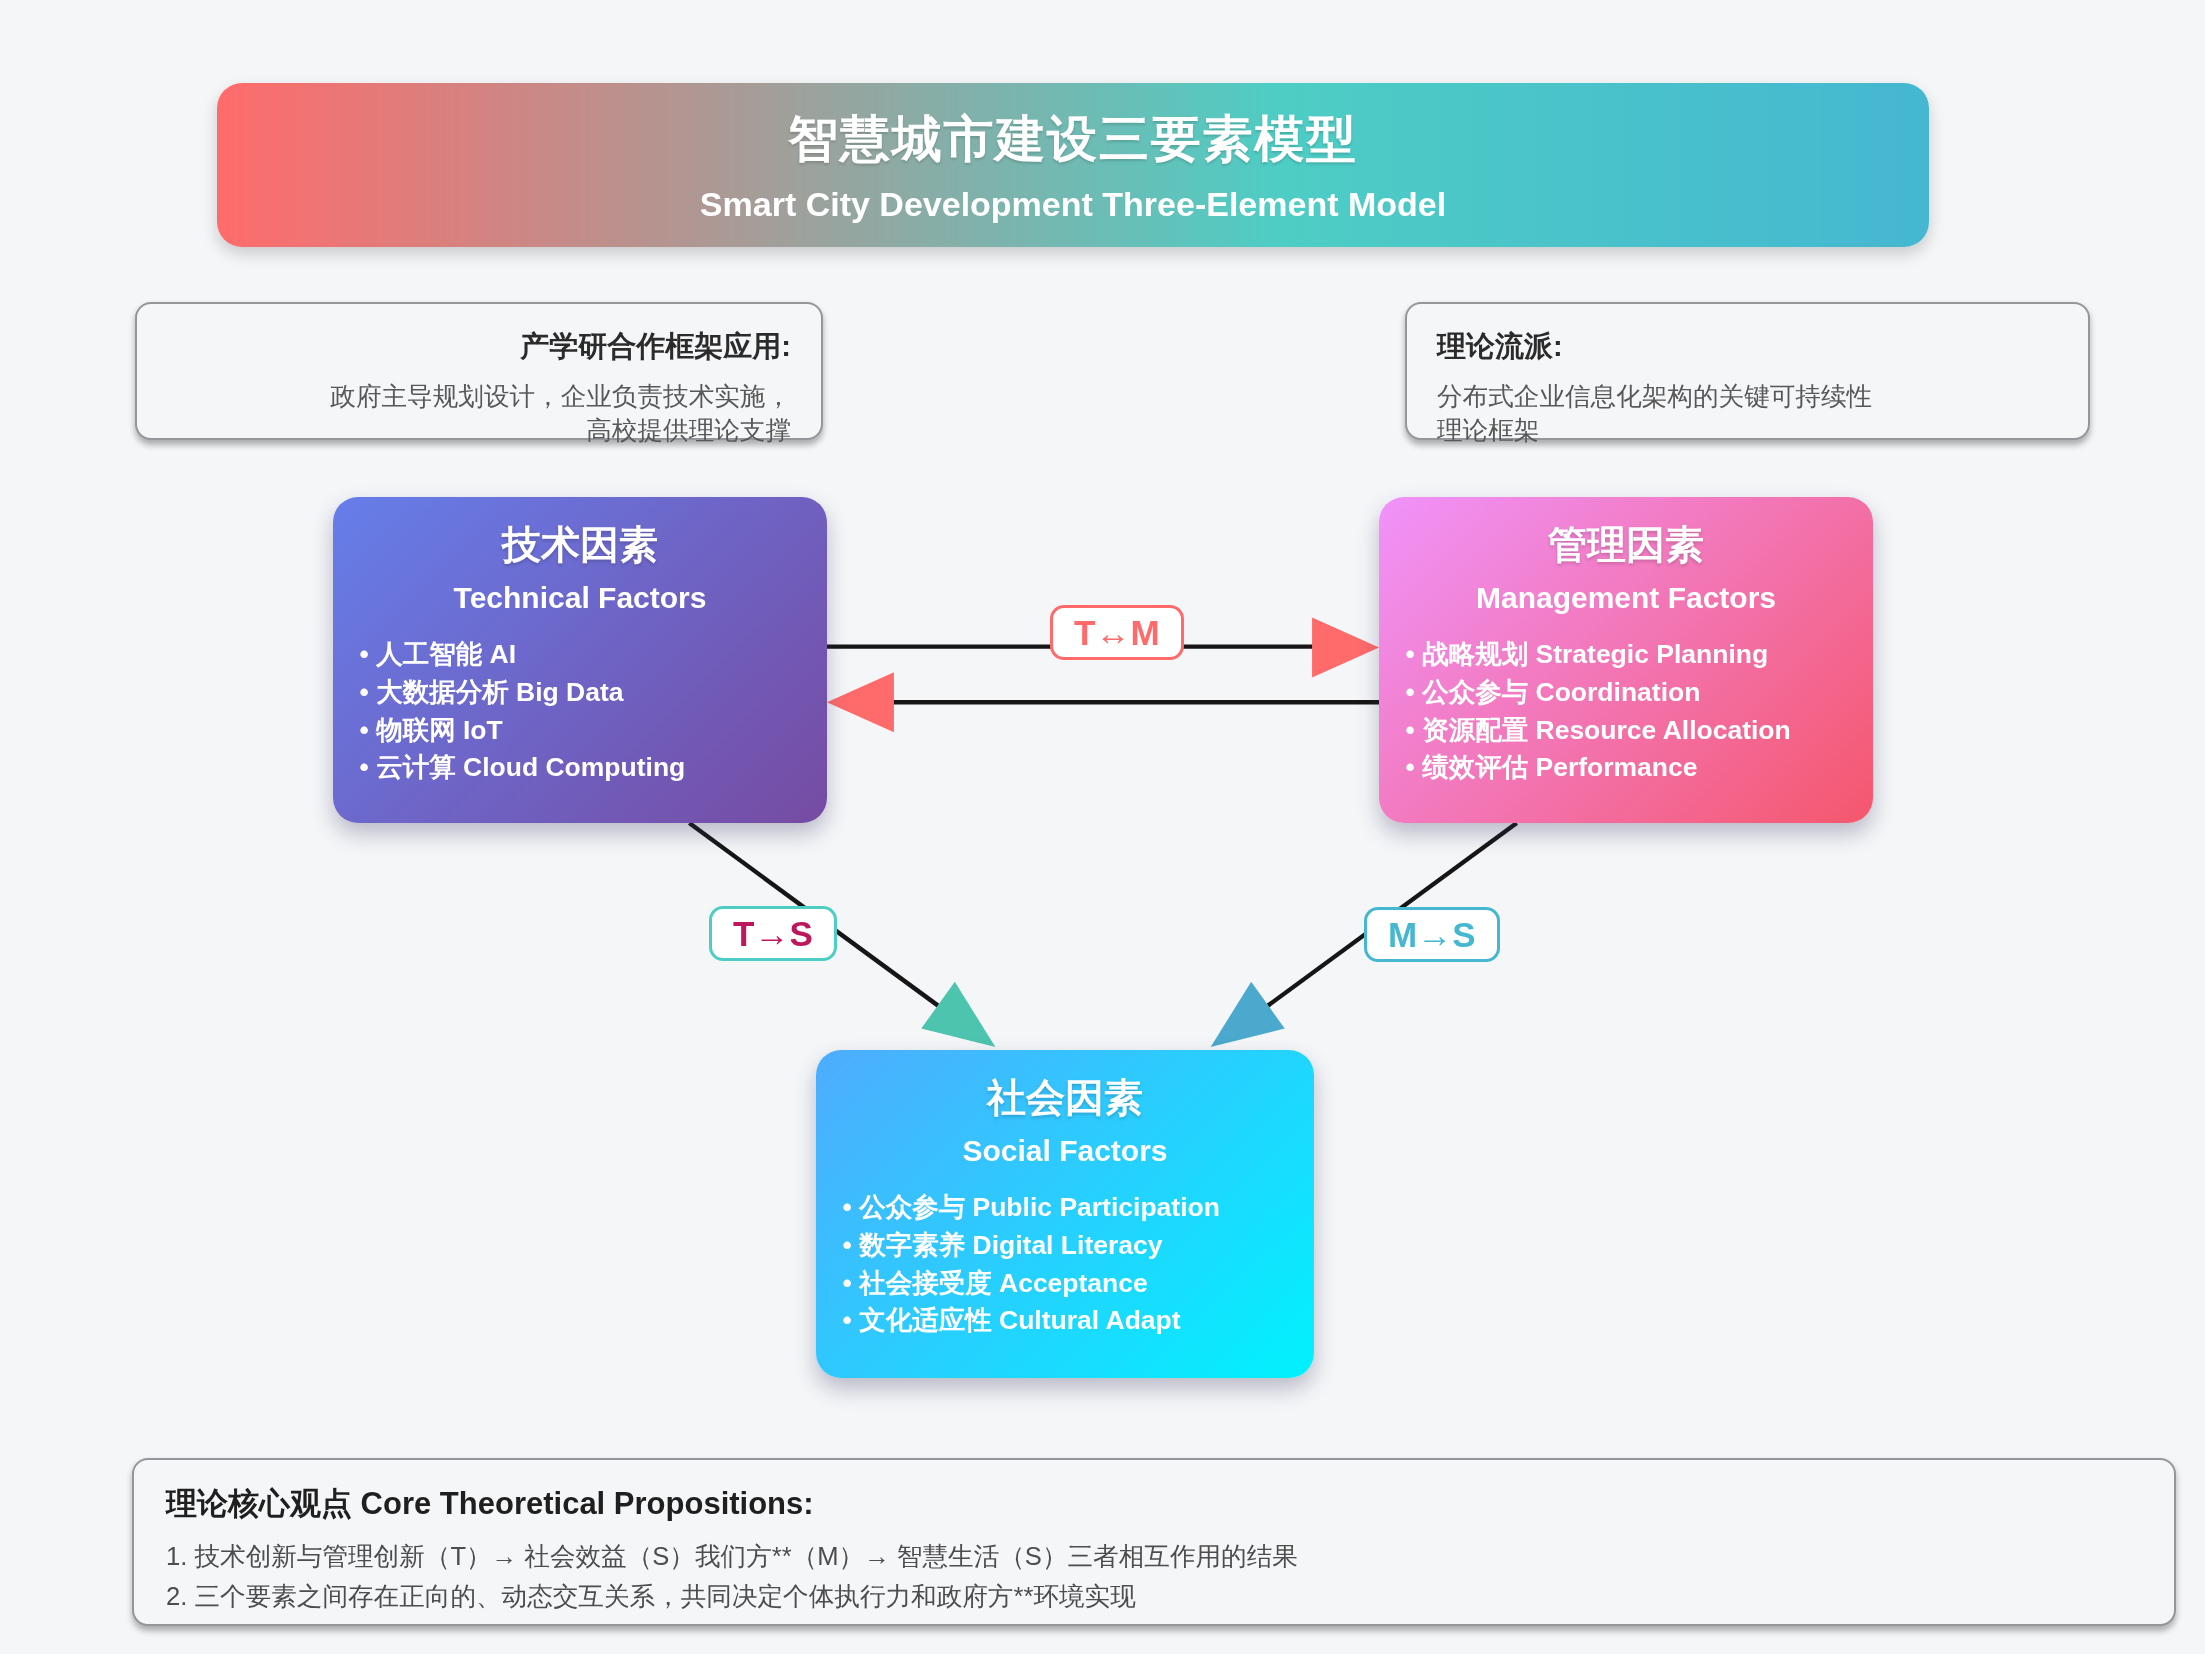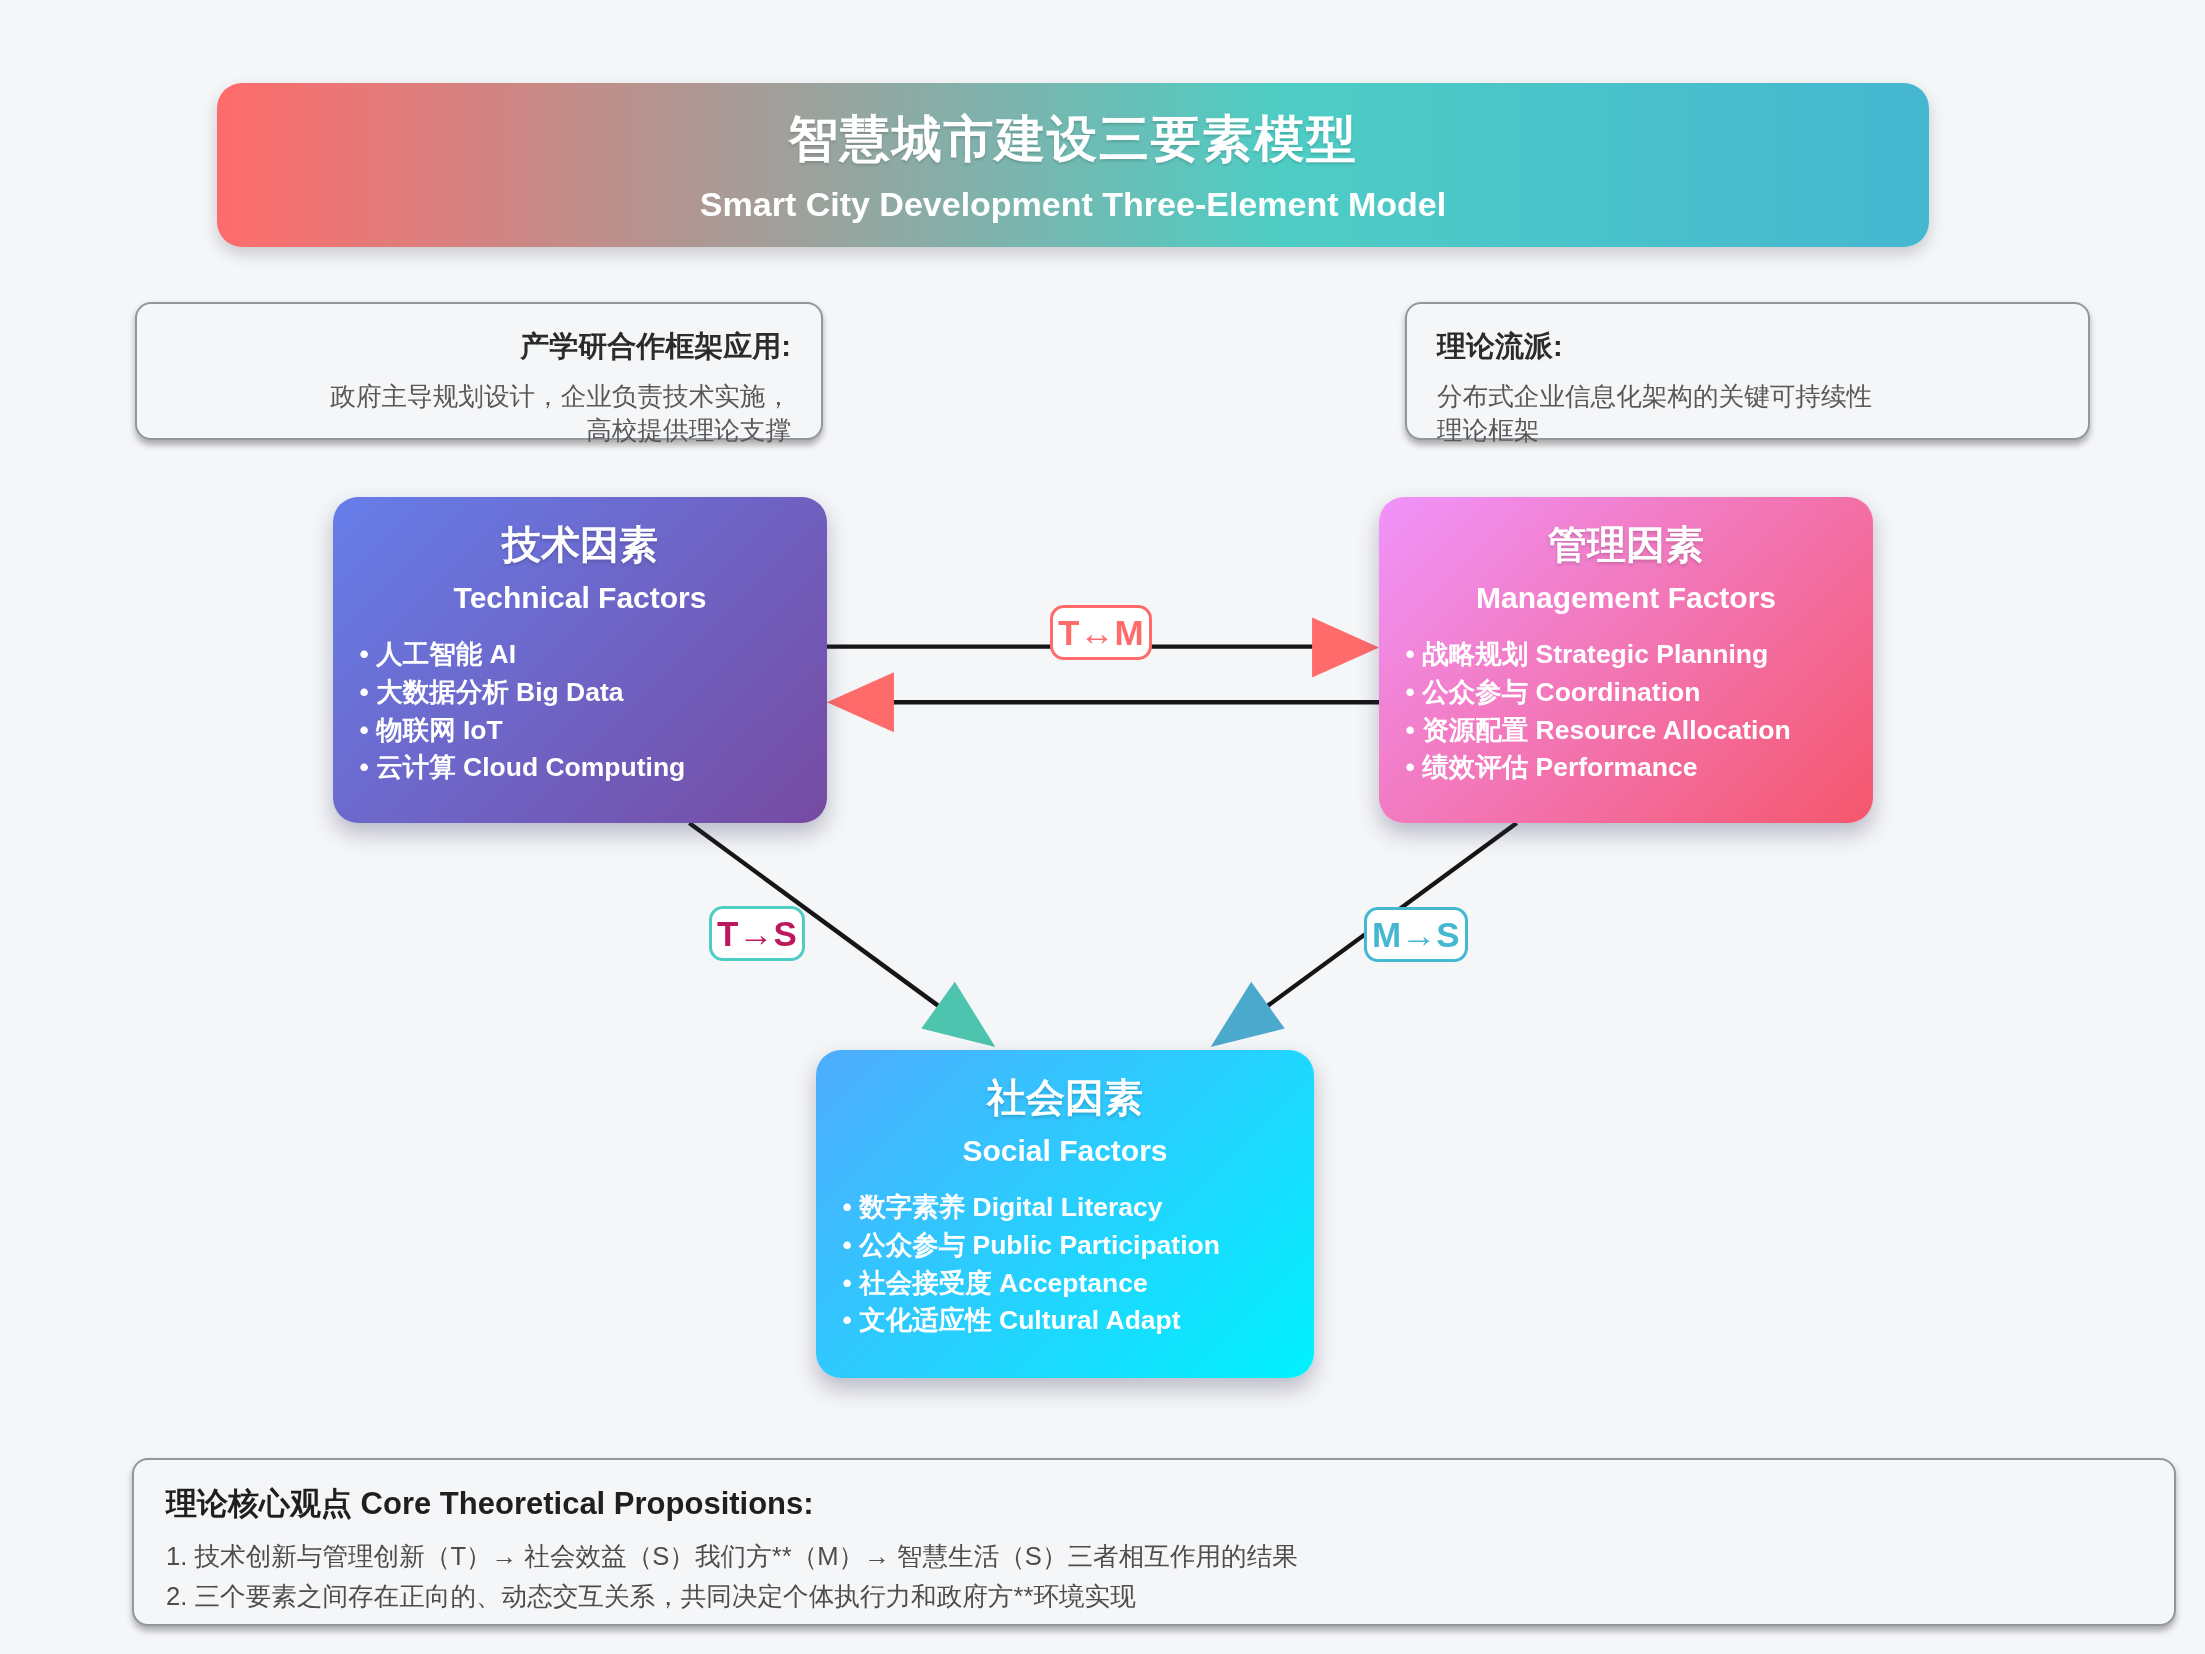--- a/index.html
+++ b/index.html
@@ -54,21 +54,21 @@
     text-shadow:0 1.8px 3.5px rgba(0,0,0,0.18);
   }
   .node-subtitle { text-align:center; font-size:30px; font-weight:bold; margin-top:8.8px; }
   .node ul { list-style:none; margin:21px 0 0 0; padding:0 12.4px 0 26.5px;
              font-size:26.5px; font-weight:bold; line-height:1.43; }
   .node li::before { content:"• "; }
 
   
   .edge-label {
     position:absolute; display:flex; align-items:center; justify-content:center;
-    height:55px; padding:0 5px; box-sizing:border-box;
+    height:55px; padding:0 21px; box-sizing:border-box;
     background:#ffffff; border-radius:14px; border:3.5px solid;
     font-size:35px; font-weight:bold;
   }
   .label-tm { left:1050px; top:605px; border-color:#ff6b6b; color:#ff6b6b; }
   .label-ts { left:709px;  top:906px; border-color:#4ecdc4; color:#be185d; }
   .label-ms { left:1364px; top:907px; border-color:#45b7d1; color:#45b7d1; }
 
   
   .props {
     position:absolute; left:132px; top:1458px; width:2044px; height:168px;
@@ -135,22 +135,22 @@
       <li>公众参与 Coordination</li>
       <li>资源配置 Resource Allocation</li>
       <li>绩效评估 Performance</li>
     </ul>
   </div>
 
   <div class="node node-social">
     <div class="node-title">社会因素</div>
     <div class="node-subtitle">Social Factors</div>
     <ul>
+      <li>公众参与 Public Participation</li>
       <li>数字素养 Digital Literacy</li>
-      <li>公众参与 Public Participation</li>
       <li>社会接受度 Acceptance</li>
       <li>文化适应性 Cultural Adapt</li>
     </ul>
   </div>
 
   <div class="edge-label label-tm">T↔M</div>
   <div class="edge-label label-ts">T→S</div>
   <div class="edge-label label-ms">M→S</div>
 
   <div class="props">

